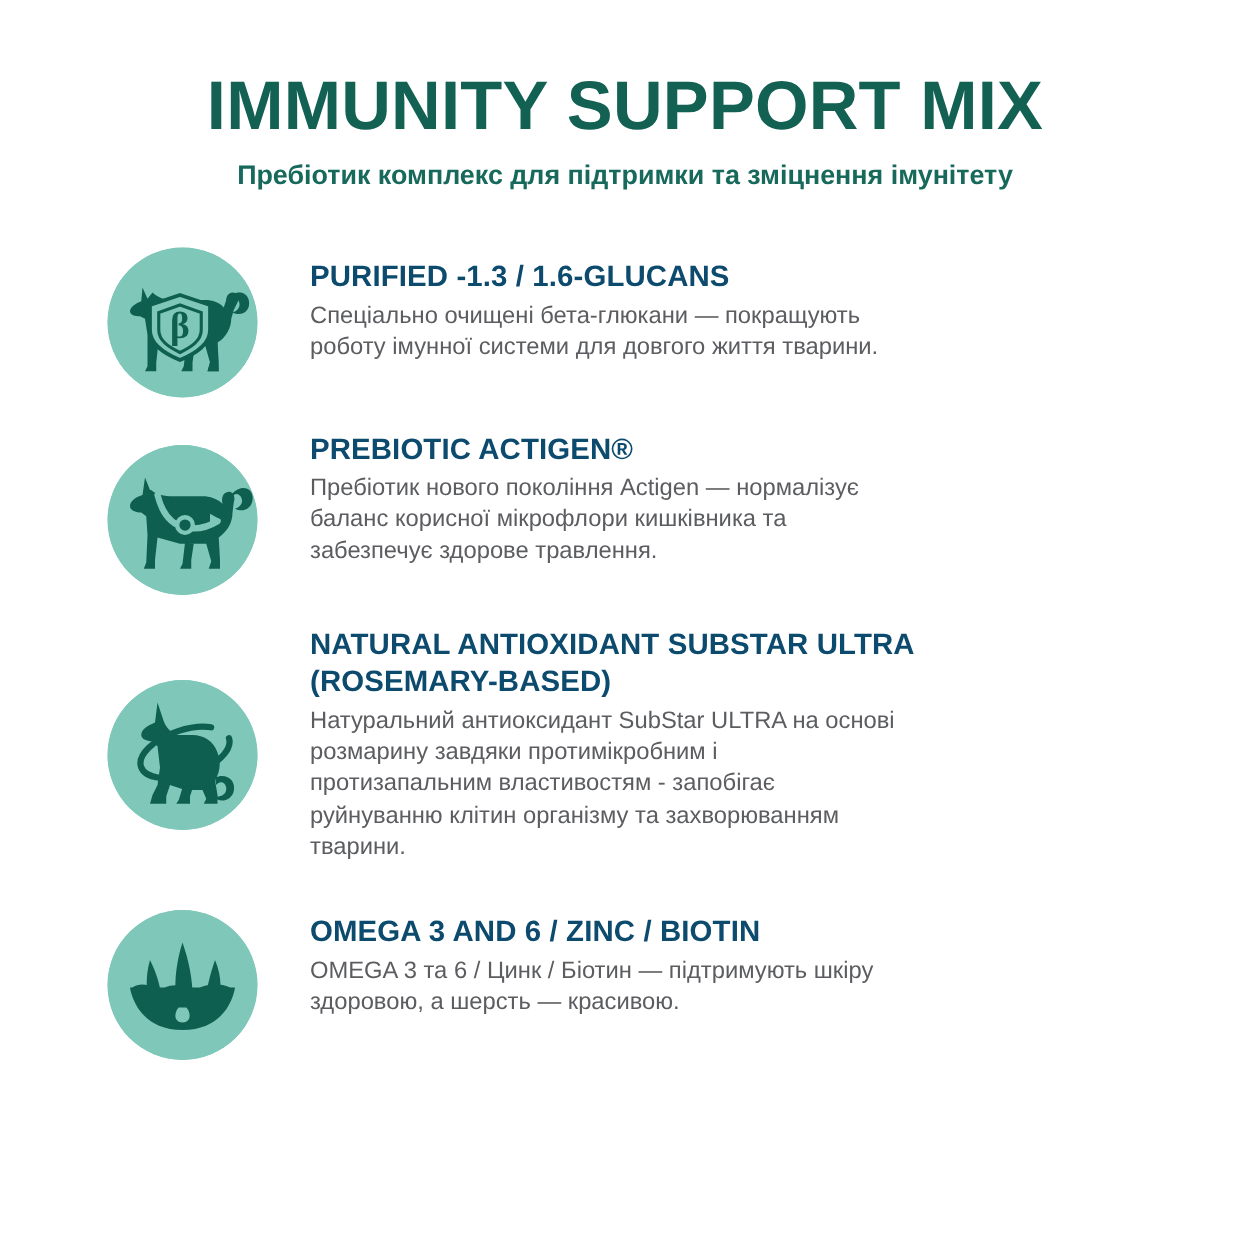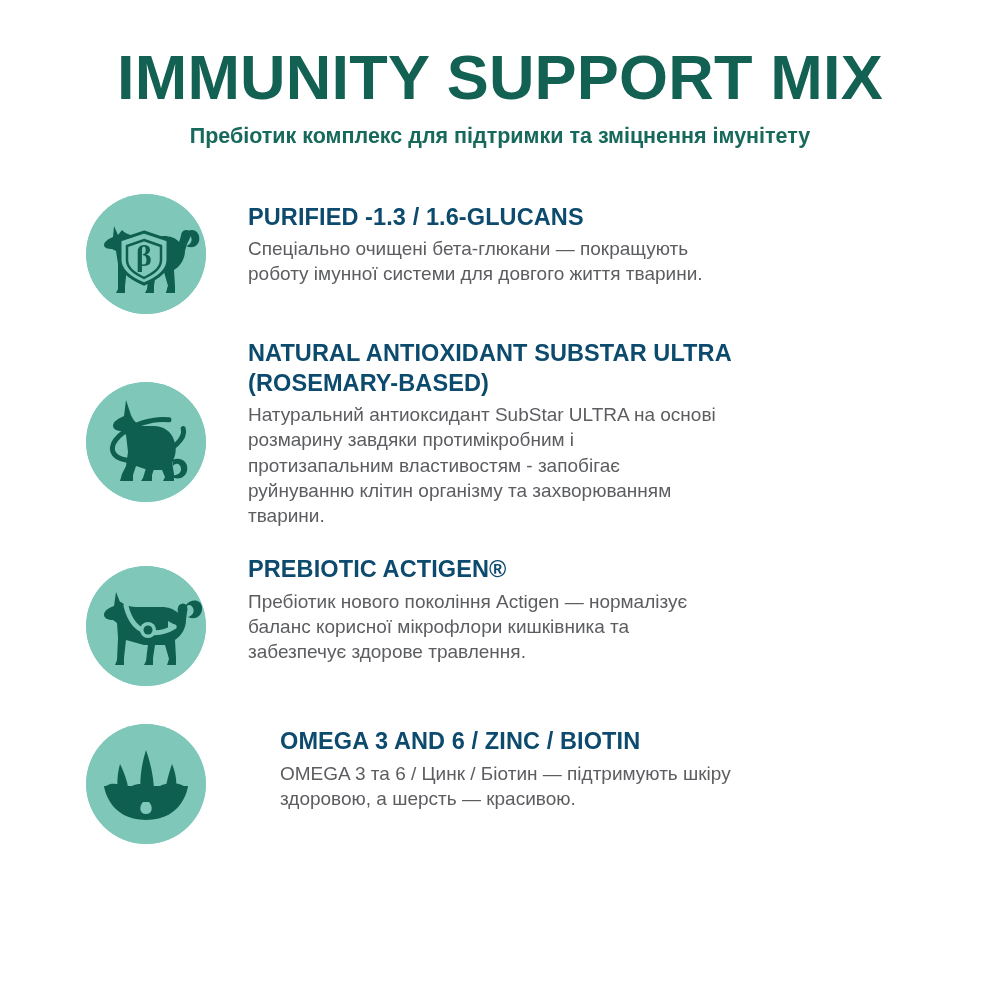--- a/index.html
+++ b/index.html
@@ -22,26 +22,26 @@
     background: #ffffff;
     box-sizing: border-box;
   }
 
   
   .header {
     text-align: center;
     padding-top: 44px;
   }
   .main-title {
-    font-size: 63px;
+    font-size: 55px;
     font-weight: 700;
     letter-spacing: 0.2px;
     color: #126153;
     line-height: 1.05;
-    margin: 0;
+    margin: 12px;
     font-family: "Liberation Sans", sans-serif;
   }
   .subtitle {
     font-size: 21.5px;
     font-weight: 600;
     color: #17695c;
     margin: 14px 0 0 0;
     line-height: 1.2;
   }
 
@@ -100,21 +100,21 @@
   .row-1 .feature-text { margin-top: 10px; }
 
   .row-2 { margin-top: 26px; }
   .row-2 .icon-wrap { margin-top: 12px; }
   .row-2 .feature-text { margin-top: 0px; }
 
   .row-3 { margin-top: 24px; }
   .row-3 .icon-wrap { margin-top: 44px; }
   .row-3 .feature-text { margin-top: 0px; }
 
-  .row-4 { margin-top: 28px; gap: 32px; }
+  .row-4 { margin-top: 28px; }
   .row-4 .icon-wrap { margin-top: 10px; }
   .row-4 .feature-text { margin-top: 12px; }
 </style>
 </head>
 <body>
 
 <div class="page">
 
   <div class="header">
     <h1 class="main-title">IMMUNITY SUPPORT MIX</h1>
@@ -146,52 +146,20 @@
                    C46 85 34 78 34 66 L34 46 Z" fill="#7fc8b9" stroke="#0f5f51" stroke-width="3"></path>
           <path d="M58 46 L75 52 L75 66 C75 75 66 80 58 84
                    C50 80 41 75 41 66 L41 52 Z" fill="none" stroke="#0f5f51" stroke-width="2.5"></path>
           <text x="58" y="72" font-family="'Liberation Serif', serif" font-size="30" font-weight="700" fill="#0f5f51" text-anchor="middle">β</text>
         </svg>
       </div>
       <div class="feature-text">
         <h2 class="feature-title">PURIFIED -1.3 / 1.6-GLUCANS</h2>
         <p class="feature-body">Спеціально очищені бета-глюкани — покращують
 роботу імунної системи для довгого життя тварини.</p>
-      </div>
-    </div>
-
-    <div class="feature row-3">
-      <div class="icon-wrap">
-        <svg class="icon-circle" viewBox="0 0 120 120">
-          <circle cx="60" cy="60" r="60" fill="#7fc8b9"></circle>
-          <g fill="#0f5f51">
-
-            <path d="M44 30 L40 18 L38 34 C31 37 27 40 27 44 C27 47 31 49 36 49
-                     L40 53 L42 70 L40 84 L36 92 L34 99 L47 99 L47 93 L50 84
-                     L62 88 L76 88 L79 95 L77 99 L88 99 L88 92 L86 80
-                     C90 74 91 66 88 58 C85 49 77 44 68 44 L58 44
-                     C52 44 46 38 44 30 Z"></path>
-            <path d="M60 86 L57 96 L55 99 L66 99 L66 93 L68 87 Z"></path>
-
-            <path d="M86 78 C95 74 103 80 101 89 C99 97 89 99 85 93
-                     C90 94 95 92 95 87 C95 82 90 80 87 84 Z"></path>
-          </g>
-
-          <ellipse cx="62" cy="58" rx="37" ry="18" transform="rotate(-18 62 58)" fill="none" stroke="#0f5f51" stroke-width="5" stroke-linecap="round" stroke-dasharray="160 40"></ellipse>
-          <ellipse cx="62" cy="58" rx="37" ry="18" transform="rotate(-18 62 58)" fill="none" stroke="#7fc8b9" stroke-width="2" stroke-dasharray="0 200"></ellipse>
-        </svg>
-      </div>
-      <div class="feature-text">
-        <h2 class="feature-title" style="white-space:pre-line">NATURAL ANTIOXIDANT SUBSTAR ULTRA
-(ROSEMARY-BASED)</h2>
-        <p class="feature-body">Натуральний антиоксидант SubStar ULTRA на основі
-розмарину завдяки протимікробним і
-протизапальним властивостям - запобігає
-руйнуванню клітин організму та захворюванням
-тварини.</p>
       </div>
     </div>
 
     <div class="feature row-2">
       <div class="icon-wrap">
         <svg class="icon-circle" viewBox="0 0 120 120">
           <circle cx="60" cy="60" r="60" fill="#7fc8b9"></circle>
           <g fill="#0f5f51">
             <path d="M34 36 L30 26 L28 40 C22 42 18 45 18 49 C18 52 22 54 27 54
                      L31 57 L32 72 L31 94 L29 99 L38 99 L38 92 L40 74
@@ -211,20 +179,52 @@
         </svg>
       </div>
       <div class="feature-text">
         <h2 class="feature-title">PREBIOTIC ACTIGEN®</h2>
         <p class="feature-body">Пребіотик нового покоління Actigen — нормалізує
 баланс корисної мікрофлори кишківника та
 забезпечує здорове травлення.</p>
       </div>
     </div>
 
+    <div class="feature row-3">
+      <div class="icon-wrap">
+        <svg class="icon-circle" viewBox="0 0 120 120">
+          <circle cx="60" cy="60" r="60" fill="#7fc8b9"></circle>
+          <g fill="#0f5f51">
+
+            <path d="M44 30 L40 18 L38 34 C31 37 27 40 27 44 C27 47 31 49 36 49
+                     L40 53 L42 70 L40 84 L36 92 L34 99 L47 99 L47 93 L50 84
+                     L62 88 L76 88 L79 95 L77 99 L88 99 L88 92 L86 80
+                     C90 74 91 66 88 58 C85 49 77 44 68 44 L58 44
+                     C52 44 46 38 44 30 Z"></path>
+            <path d="M60 86 L57 96 L55 99 L66 99 L66 93 L68 87 Z"></path>
+
+            <path d="M86 78 C95 74 103 80 101 89 C99 97 89 99 85 93
+                     C90 94 95 92 95 87 C95 82 90 80 87 84 Z"></path>
+          </g>
+
+          <ellipse cx="62" cy="58" rx="37" ry="18" transform="rotate(-18 62 58)" fill="none" stroke="#0f5f51" stroke-width="5" stroke-linecap="round" stroke-dasharray="160 40"></ellipse>
+          <ellipse cx="62" cy="58" rx="37" ry="18" transform="rotate(-18 62 58)" fill="none" stroke="#7fc8b9" stroke-width="2" stroke-dasharray="0 200"></ellipse>
+        </svg>
+      </div>
+      <div class="feature-text">
+        <h2 class="feature-title" style="white-space:pre-line">NATURAL ANTIOXIDANT SUBSTAR ULTRA
+(ROSEMARY-BASED)</h2>
+        <p class="feature-body">Натуральний антиоксидант SubStar ULTRA на основі
+розмарину завдяки протимікробним і
+протизапальним властивостям - запобігає
+руйнуванню клітин організму та захворюванням
+тварини.</p>
+      </div>
+    </div>
+
     <div class="feature row-4">
       <div class="icon-wrap">
         <svg class="icon-circle" viewBox="0 0 120 120">
           <circle cx="60" cy="60" r="60" fill="#7fc8b9"></circle>
 
           <path d="M18 62 C18 62 22 96 60 96 C98 96 102 62 102 62 Z" fill="#0f5f51"></path>
 
           <path d="M34 40 C30 54 31 66 34 76 C36 82 42 82 43 76
                    C44 66 40 52 34 40 Z" fill="#0f5f51"></path>
 

